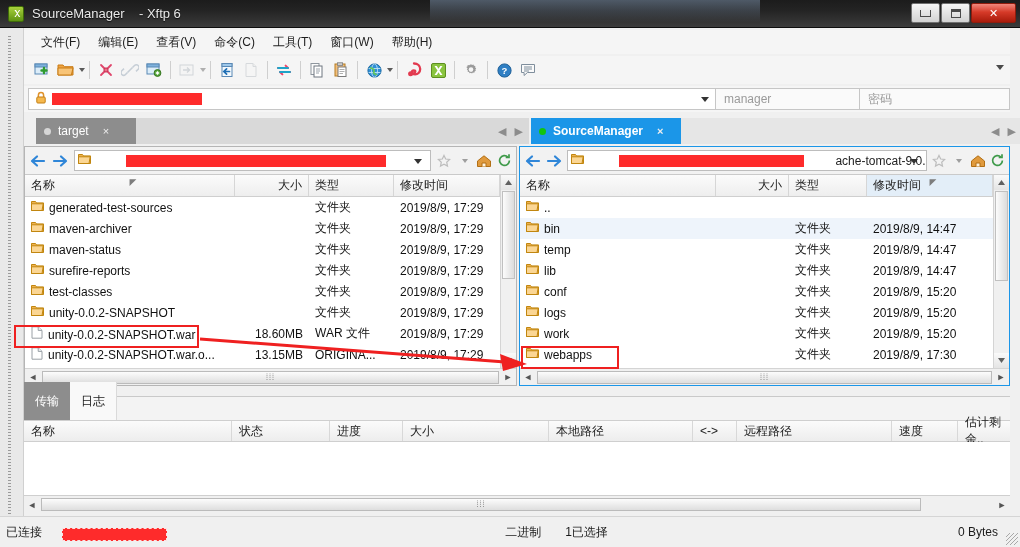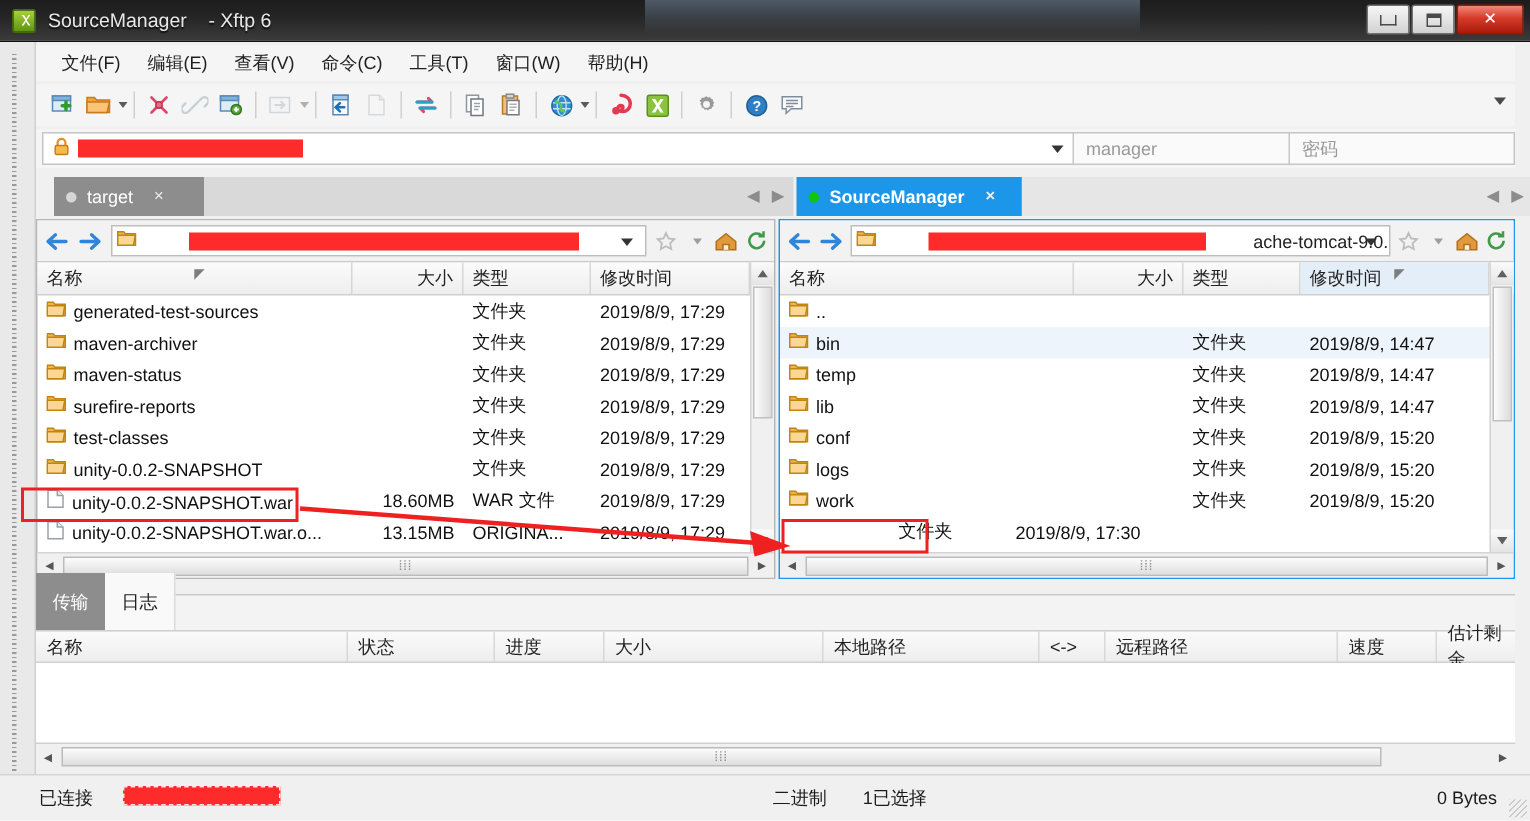--- a/index.html
+++ b/index.html
@@ -200,21 +200,21 @@
   .xfer-body { position:absolute; left:24px; top:442px; width:986px; height:54px; background:#fff;
                border-bottom:1px solid #cfcfcf; }
 
   .xfer-hscroll { position:absolute; left:24px; top:496px; width:986px; height:17px;
                   background:#f0f0f0; display:flex; align-items:center; }
 
   
   .statusbar { position:absolute; left:0; top:516px; width:1020px; height:31px;
                background:#f0f0f0; border-top:1px solid #d5d5d5;
                display:flex; align-items:center; font-size:12px; color:#1a1a1a; }
-  .st-conn { margin-left:26px; display:flex; align-items:flex-start; gap:20px; }
+  .st-conn { margin-left:6px; display:flex; align-items:flex-end; gap:20px; }
   .st-redact { width:105px; height:13px; background:#fe2b2b;
                border: 1px dashed rgba(255,255,255,.85); }
   .st-spacer { flex:1 1 auto; }
   .st-cell { padding:0 12px; }
   .st-cell.last { padding-right:22px; }
   .grip { position:absolute; right:2px; bottom:2px; width:12px; height:12px;
           background-image:
            linear-gradient(135deg, transparent 45%, #a8a8a8 45%, #a8a8a8 55%, transparent 55%);
           background-size: 4px 4px; }
 
@@ -767,20 +767,27 @@
                 <path d="M.5 1.5h4l1.1 1.4H12.5V10.5H.5z" fill="#f0b350" stroke="#c1860f"></path>
                 <path d="M.5 3.8h11.7L11 10.5H.5z" fill="#fbd694" stroke="#c1860f"></path>
               </svg></span>
             <span>work</span>
           </div>
           <div class="cell num" style="flex: 0 0 73px;"></div>
           <div class="cell" style="flex: 0 0 78px;">文件夹</div>
           <div class="cell" style="flex: 0 0 120px;">2019/8/9, 15:20</div>
         </div>
         <div class="row">
+          <div class="cell name" style="flex: 0 0 196px;">
+            <span><svg width="13" height="12" viewBox="0 0 13 12">
+                <path d="M.5 1.5h4l1.1 1.4H12.5V10.5H.5z" fill="#f0b350" stroke="#c1860f"></path>
+                <path d="M.5 3.8h11.7L11 10.5H.5z" fill="#fbd694" stroke="#c1860f"></path>
+              </svg></span>
+            <span>webapps</span>
+          </div>
           <div class="cell num" style="flex: 0 0 73px;"></div>
           <div class="cell" style="flex: 0 0 78px;">文件夹</div>
           <div class="cell" style="flex: 0 0 120px;">2019/8/9, 17:30</div>
         </div>
       </div>
 
     <div class="vscroll">
       <div class="arrow-up">
         <svg width="7" height="5" viewBox="0 0 7 5">
             <path d="M3.5 0 7 5H0z" fill="#606060"></path>

